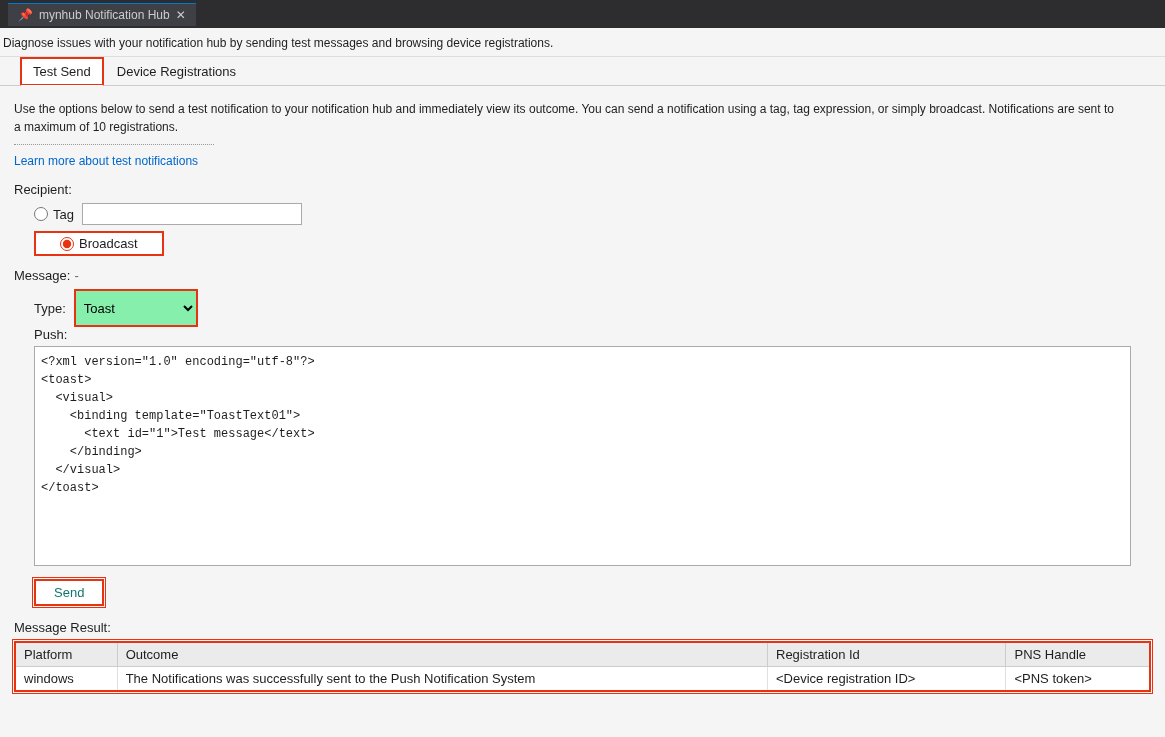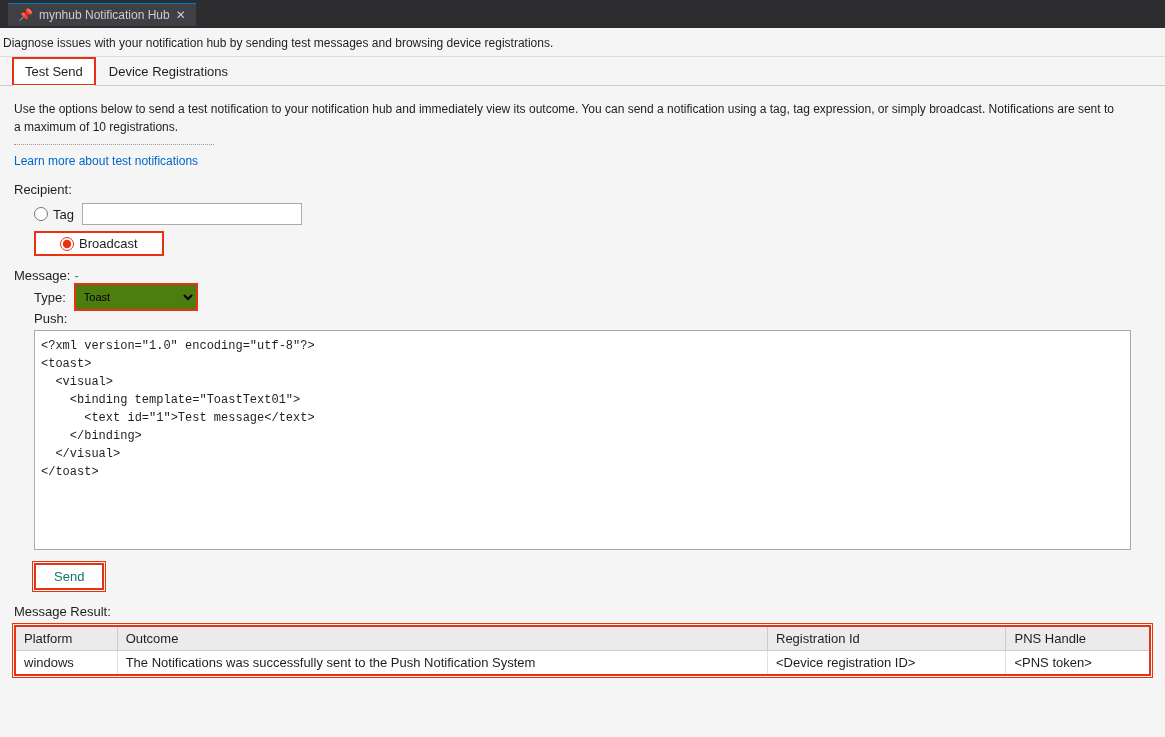--- a/index.html
+++ b/index.html
@@ -36,21 +36,21 @@
       background: #f5f5f5;
       padding: 8px 12px 6px 3px;
       font-size: 12px;
       color: #1e1e1e;
       border-bottom: 1px solid #ddd;
     }
 
     .tabs-row {
       display: flex;
       background: #f5f5f5;
-      padding: 0 12px;
+      padding: 0 20px;
       border-bottom: 1px solid #ccc;
       gap: 0;
     }
     .tab-item {
       padding: 6px 12px;
       font-size: 13px;
       cursor: pointer;
       border: 1px solid transparent;
       margin-bottom: -1px;
       background: transparent;
@@ -138,45 +138,46 @@
       padding: 3px 24px;
       background: #fff;
     }
 
     .message-section {
       margin-top: 12px;
     }
     .message-header-row {
       display: flex;
       align-items: center;
+      margin-bottom: 6px;
     }
     .message-dash {
       color: #666;
       margin-left: 4px;
     }
 
     .type-row {
       display: flex;
       align-items: center;
       gap: 8px;
       padding-left: 20px;
     }
     .type-label {
       font-size: 13px;
     }
     .type-select-wrapper {
       border: 2px solid #e63312;
       display: inline-block;
     }
     .type-select {
-      height: 24px;
+      height: 34px;
       border: none;
       padding: 2px 4px;
-      font-size: 11px;
-      background: #4d7c0f;
+      font-size: 13px;
+      background: #86efac;
       cursor: pointer;
       width: 120px;
       outline: none;
     }
 
     .body-label {
       padding-left: 20px;
       font-size: 13px;
       margin-bottom: 4px;
     }

